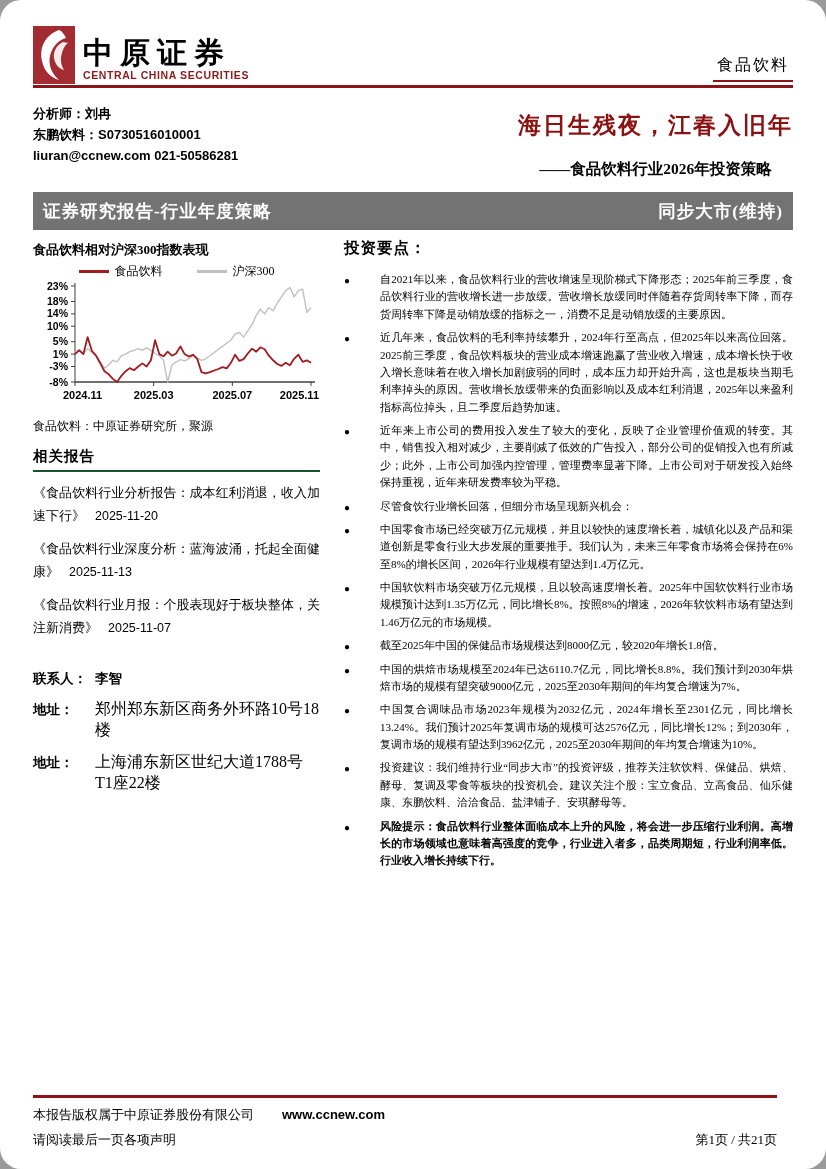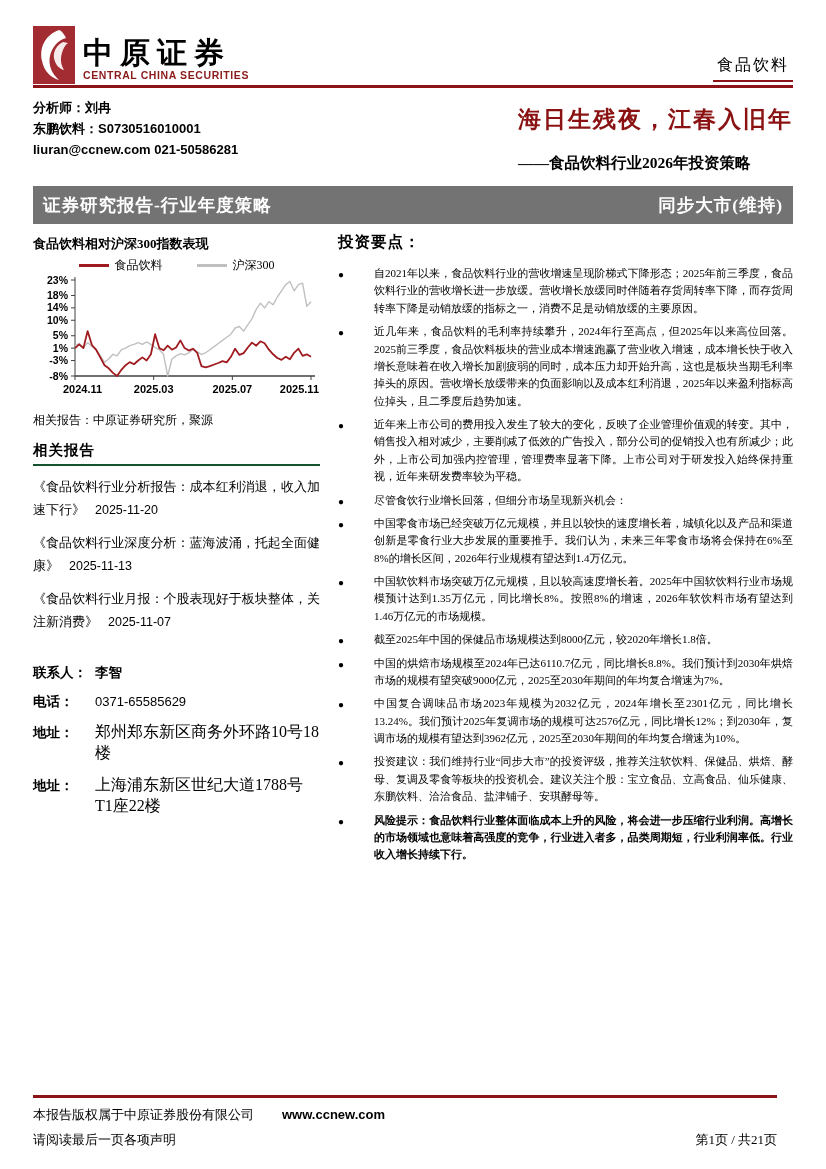--- a/index.html
+++ b/index.html
@@ -1,41 +1,41 @@
 <!DOCTYPE html>
 <html><head>
 <meta charset="utf-8">
 <style>
   html,body { margin:0; padding:0; background:#9a9a9a; }
   .page {
     width:826px; height:1169px; margin:0 auto; background:#ffffff;
     position:relative; box-sizing:border-box; padding:26px 33px 0 33px;
-    font-family:"Liberation Serif", serif; color:#000; overflow:hidden;
+    font-family:"Liberation Serif", serif; color:#000; overflow:hidden;border-radius:21px;
   }
   
   .header-top { display:flex; justify-content:space-between; align-items:flex-end; }
   .logo { display:flex; align-items:flex-start; gap:8px; }
   .logo-mark { width:42px; height:58px; background:#a32c33; position:relative; flex:none; }
   .logo-mark svg { position:absolute; inset:0; }
   .logo-text { padding-top:10px; }
   .logo-cn { font-size:30px; font-weight:bold; letter-spacing:7px; line-height:1.1; font-family:"Liberation Serif", serif; }
   .logo-en { font-size:10.5px; font-weight:bold; color:#8b1a1a; letter-spacing:0.6px; font-family:"Liberation Sans", sans-serif; }
   .sector-tag { font-size:16px; letter-spacing:2px; padding:0 4px 4px 4px; border-bottom:2.5px solid #8c1418; margin-bottom:2px; }
   .header-rule { border-top:3px solid #8c1418; margin-top:1px; }
-  .header-main { display:flex; justify-content:space-between; margin-top:10px; }
+  .header-main { display:flex; justify-content:space-between; margin-top:16px; }
   .analyst-block { font-family:"Liberation Sans", sans-serif; font-size:13px; font-weight:bold; line-height:1.6; }
-  .title-block { text-align:left; padding-top:6px; }
+  .title-block { text-align:center; padding-top:6px; }
   .report-title { font-size:23px; font-weight:bold; color:#8a1212; letter-spacing:2px; }
   .report-subtitle { font-size:15.5px; font-weight:bold; color:#000; margin-top:18px; }
   
   .banner { margin-top:12px; background:#737373; color:#fff; height:38px;
     display:flex; justify-content:space-between; align-items:center; padding:0 10px;
     font-size:17.5px; font-weight:bold; letter-spacing:1px; }
   
-  .columns { display:flex; gap:18px; margin-top:8px; }
+  .columns { display:flex; gap:24px; margin-top:8px; }
   aside.leftcol { width:287px; flex:none; }
   main.rightcol { flex:1; min-width:0; }
   .chart-title { font-size:13px; font-weight:bold; margin:3px 0 2px 0; }
   .legend { display:flex; justify-content:center; gap:34px; font-size:12px; margin:4px 0 0 0; }
   .legend-item { display:flex; align-items:center; gap:6px; }
   .legend-swatch { display:inline-block; width:30px; height:2.5px; }
   #perf-chart { display:block; width:287px; height:130px; }
   .chart-source { font-size:12px; margin-top:8px; }
   .related-heading { font-size:14.5px; font-weight:bold; border-bottom:2px solid #14532d; padding-bottom:4px; margin-top:12px; letter-spacing:1px; }
   .report-item { font-size:13px; line-height:1.8; margin-top:9px; text-align:justify; }
@@ -144,39 +144,35 @@
           <line x1="120.66666666666667" y1="102" x2="120.66666666666667" y2="106" stroke="#404040" stroke-width="1"></line>
           <text x="120.66666666666667" y="119" text-anchor="middle" font-size="11" font-weight="bold" font-family="&quot;Liberation Sans&quot;, sans-serif" fill="#000">2025.03</text>
           <line x1="199.33333333333334" y1="102" x2="199.33333333333334" y2="106" stroke="#404040" stroke-width="1"></line>
           <text x="199.33333333333334" y="119" text-anchor="middle" font-size="11" font-weight="bold" font-family="&quot;Liberation Sans&quot;, sans-serif" fill="#000">2025.07</text>
           <line x1="278" y1="102" x2="278" y2="106" stroke="#404040" stroke-width="1"></line>
           <text x="286" y="119" text-anchor="end" font-size="11" font-weight="bold" font-family="&quot;Liberation Sans&quot;, sans-serif" fill="#000">2025.11</text>
           <polyline points="42.0,71.7 46.2,69.5 50.4,73.5 54.6,68.6 58.9,72.6 63.1,75.7 67.3,81.9 71.5,88.1 75.7,85.0 79.9,80.3 84.1,81.9 88.4,75.7 92.6,74.1 96.8,71.7 101.0,70.4 105.2,68.6 109.4,70.4 113.6,67.9 117.9,70.4 122.1,73.5 126.3,75.7 130.5,80.3 134.7,102.0 138.9,85.0 143.1,81.9 147.4,79.7 151.6,80.9 155.8,78.8 160.0,75.7 164.2,77.8 168.4,80.3 172.6,78.8 176.9,75.7 181.1,72.6 185.3,69.5 189.5,66.4 193.7,63.3 197.9,60.2 202.1,54.0 206.4,52.5 210.6,57.1 214.8,50.9 219.0,44.7 223.2,35.4 227.4,29.2 231.6,33.9 235.9,27.7 240.1,30.8 244.3,23.0 248.5,16.8 252.7,10.6 256.9,7.5 261.1,16.8 265.4,10.6 269.6,9.1 273.8,32.3 278.0,27.7" fill="none" stroke="#c0c0c0" stroke-width="1.4" stroke-linejoin="round"></polyline>
           <polyline points="42.0,74.1 46.2,70.4 50.4,74.1 54.6,57.1 58.9,71.0 63.1,75.7 67.3,83.4 71.5,91.2 75.7,94.3 79.9,98.9 84.1,102.0 88.4,95.8 92.6,91.2 96.8,88.1 101.0,90.2 105.2,86.5 109.4,83.4 113.6,86.5 117.9,80.3 122.1,60.2 126.3,74.1 130.5,76.3 134.7,71.7 138.9,75.7 143.1,73.5 147.4,66.4 151.6,74.1 155.8,76.6 160.0,74.7 164.2,78.8 168.4,92.1 172.6,93.3 176.9,92.1 181.1,90.5 185.3,89.0 189.5,87.1 193.7,88.4 197.9,82.8 202.1,74.7 206.4,80.9 210.6,79.1 214.8,73.5 219.0,68.6 223.2,71.7 227.4,67.3 231.6,69.2 235.9,75.7 240.1,80.3 244.3,84.0 248.5,85.9 252.7,82.8 256.9,85.3 261.1,78.8 265.4,74.7 269.6,81.9 273.8,80.3 278.0,82.8" fill="none" stroke="#a01b1f" stroke-width="1.8" stroke-linejoin="round"></polyline>
         </svg>
 
-      <div class="chart-source">相关报告：中原证券研究所，聚源</div>
+      <div class="chart-source">食品饮料：中原证券研究所，聚源</div>
 
       <div class="related-heading">相关报告</div>
       <div id="related-reports">
           <div class="report-item"><span>《食品饮料行业分析报告：成本红利消退，收入加速下行》</span><span class="report-date">2025-11-20</span></div>
           <div class="report-item"><span>《食品饮料行业深度分析：蓝海波涌，托起全面健康》</span><span class="report-date">2025-11-13</span></div>
           <div class="report-item"><span>《食品饮料行业月报：个股表现好于板块整体，关注新消费》</span><span class="report-date">2025-11-07</span></div>
         </div>
 
       <div class="contact">
         <div class="contact-row">
           <span class="lbl">联系人：</span>
           <span class="contact-name">李智</span>
         </div>
         <div class="contact-row">
-          <span class="lbl">电话：</span>
-          <span class="contact-phone">0371-65585629</span>
-        </div>
-        <div class="contact-row">
           <span class="lbl">地址：</span>
           <span class="contact-addr">郑州郑东新区商务外环路10号18楼</span>
         </div>
         <div class="contact-row">
           <span class="lbl">地址：</span>
           <span class="contact-addr">上海浦东新区世纪大道1788号T1座22楼</span>
         </div>
       </div>
     </aside>
 

